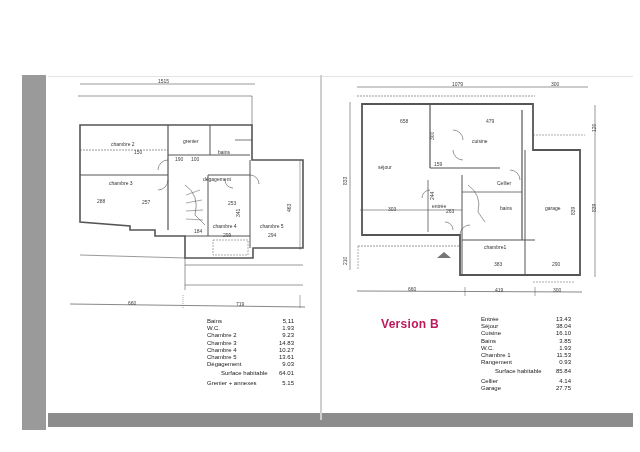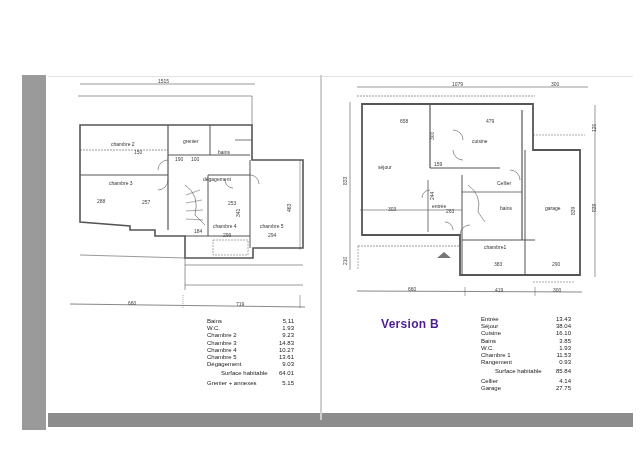--- a/index.html
+++ b/index.html
@@ -10,21 +10,21 @@
   .page-edge{position:absolute;left:48px;top:76px;width:585px;height:1px;background:#e4e4e4;}
   svg.plan{position:absolute;left:0;top:0;}
   .lbl{position:absolute;font-size:5px;color:#333;white-space:nowrap;line-height:1;}
   .dim{position:absolute;font-size:5px;color:#444;white-space:nowrap;line-height:1;}
   .dimv{position:absolute;font-size:5px;color:#444;white-space:nowrap;line-height:1;transform:rotate(-90deg);transform-origin:left top;}
   .table{position:absolute;font-size:6px;color:#222;line-height:7.2px;}
   .table .row{display:flex;justify-content:space-between;}
   .table .row .n{}
   .table .row .v{text-align:right;}
   .table .sub{padding-left:14px;}
-  .version{position:absolute;left:381px;top:317px;font-size:12px;font-weight:bold;color:#4c1d95;letter-spacing:0.3px;}
+  .version{position:absolute;left:381px;top:317px;font-size:12px;font-weight:bold;color:#be185d;letter-spacing:0.3px;}
 </style>
 </head>
 <body>
 
 <div class="scan-strip-left"></div>
 <div class="scan-strip-bottom"></div>
 <div class="page-edge"></div>
 <div class="page-fold"></div>
 
 <svg class="plan" width="640" height="452">

